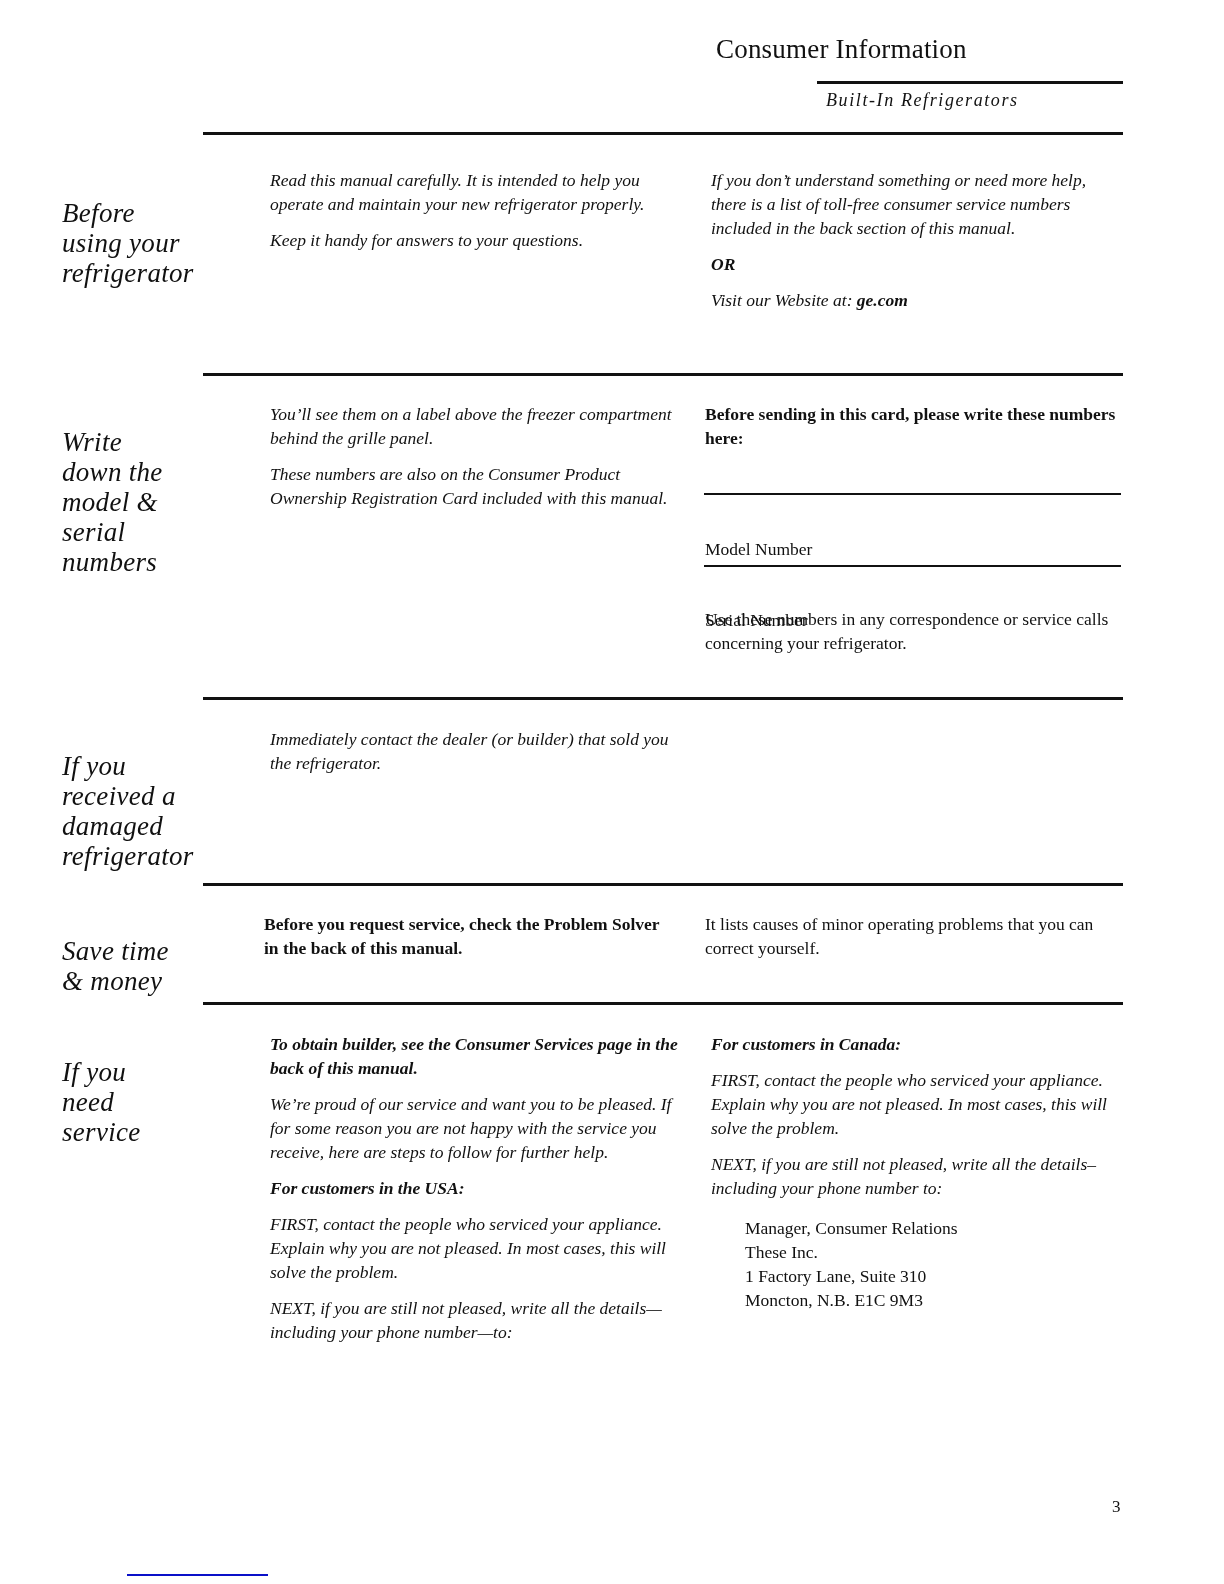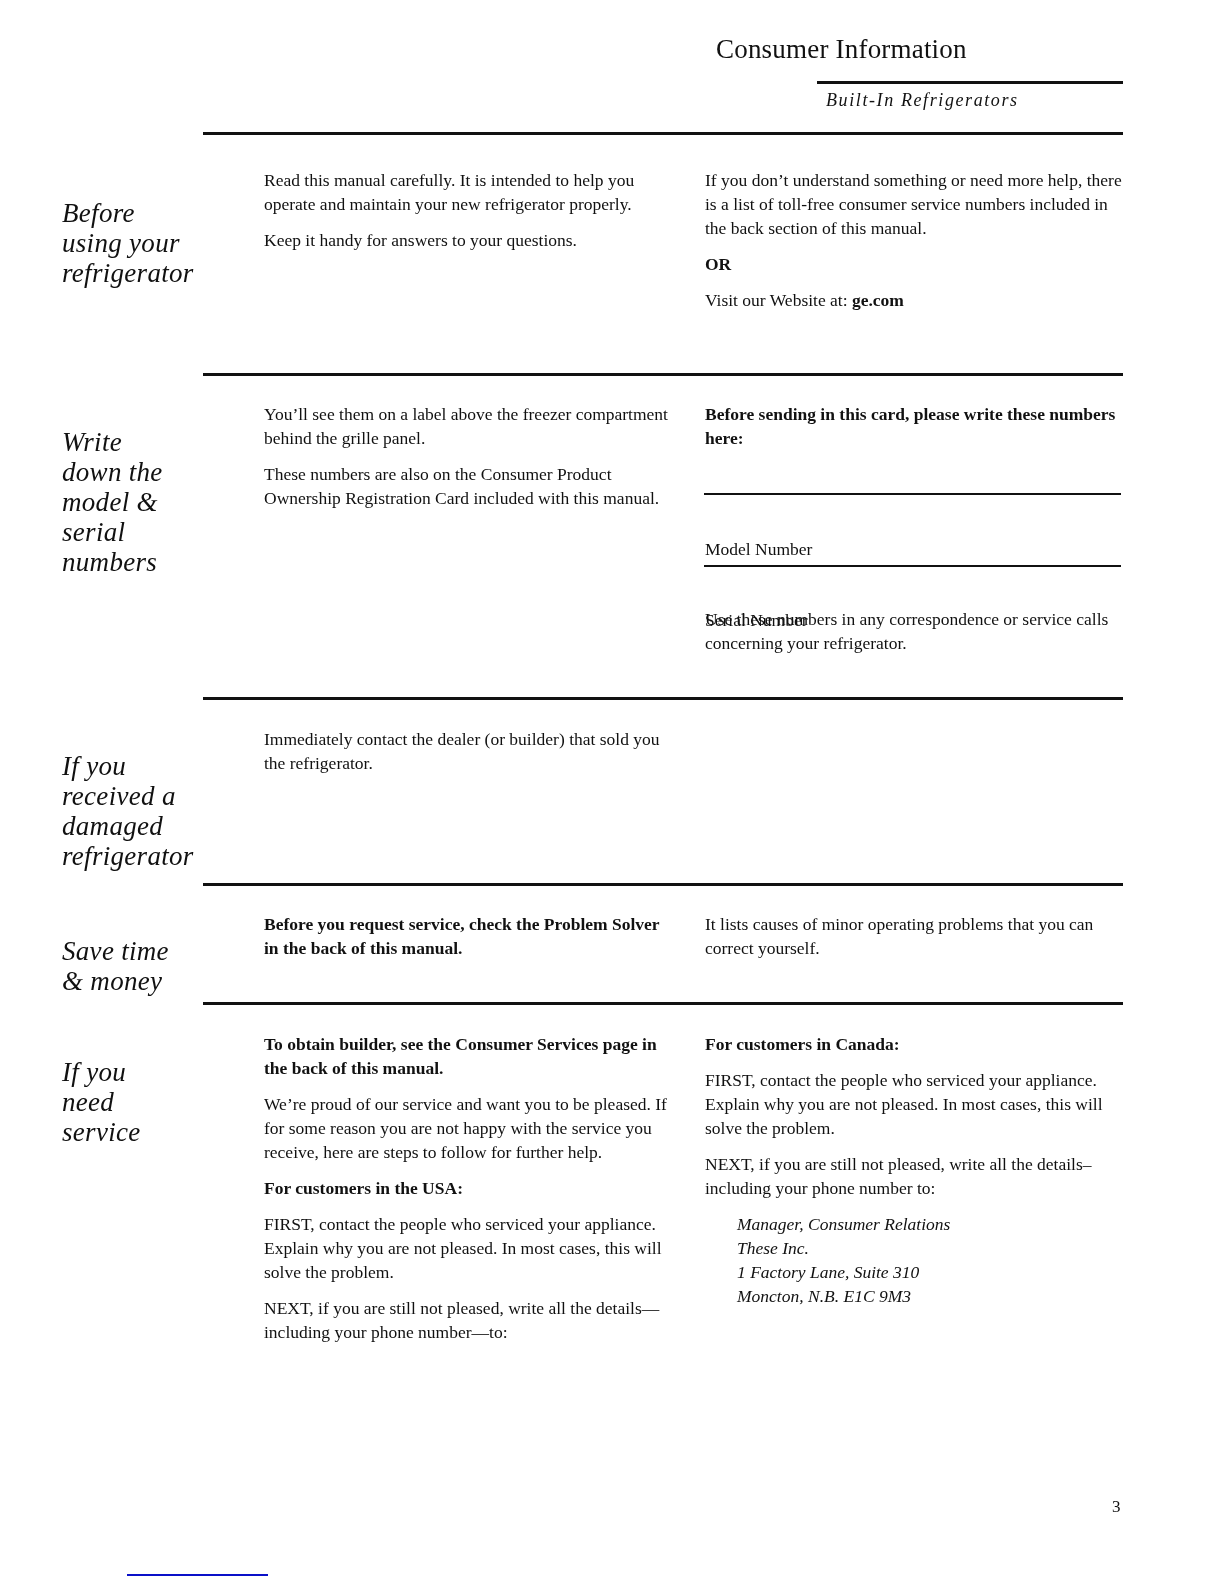--- a/index.html
+++ b/index.html
@@ -13,25 +13,25 @@
   }
   .title-rule { left: 817px; top: 81px; width: 306px; height: 3px; background: #111; }
   .subtitle {
     left: 826px; top: 90px; font-size: 18px; font-style: italic; letter-spacing: 1.6px;
   }
   .rule { left: 203px; width: 920px; height: 3px; background: #111; }
   .sec-head {
     left: 62px; font-style: italic; font-size: 27px; line-height: 30px; letter-spacing: 0.3px; margin-top: 30px;
   }
   .col { font-size: 17.5px; line-height: 24px; }
-  .col p { margin: 0 0 12px 0; }
+  .col p { margin: 0 0 12px 6px; font-style: italic; }
   .col1 { left: 264px; width: 420px; }
   .col2 { left: 705px; width: 420px; }
   .bold { font-weight: bold; }
-  .addr { padding-left: 24px; margin: 8px; font-style: italic; }
+  .addr { padding-left: 24px; margin: 16px; }
   .addr div { line-height: 24px; }
   .field-line { left: 704px; width: 417px; height: 2px; background: #111; }
   .field-label { left: 705px; font-size: 17.5px; margin-top: 40px; }
   .page-num { left: 1112px; top: 1497px; font-size: 17px; }
   .blue-line { left: 127px; top: 1574px; width: 141px; height: 2px; background: #0a10c8; }
 </style>
 </head>
 <body>
 
 <div class="abs title">Consumer Information</div>

